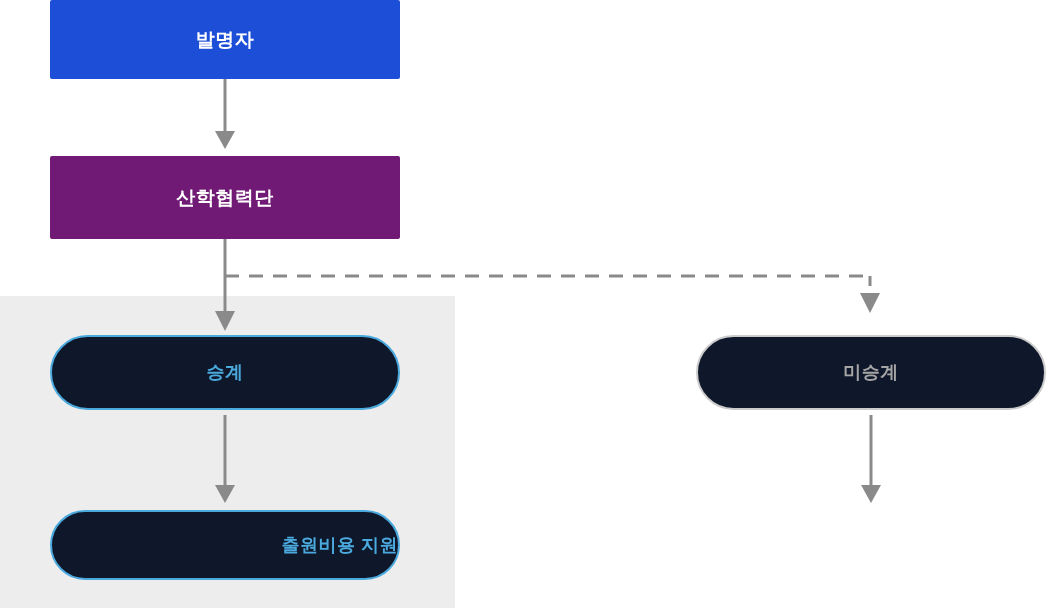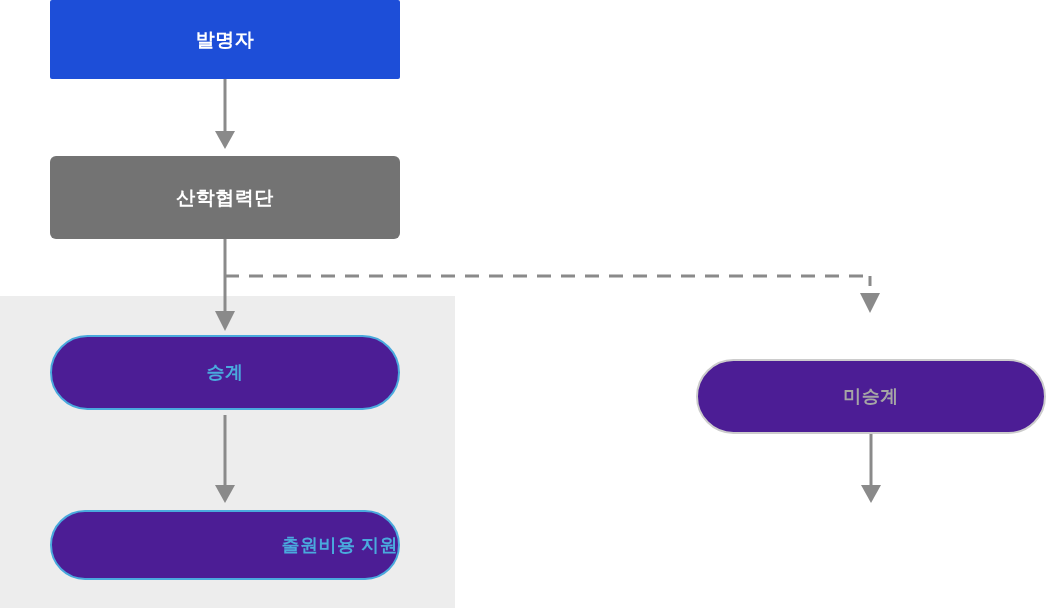--- a/index.html
+++ b/index.html
@@ -42,34 +42,33 @@
     line-height: 1.25;
   }
 
   
   .node.block {
     color: #ffffff;
     font-size: 19px;
     border-radius: 2px;
   }
   .node.block.dark  { background: #1d4ed8; }
-  .node.block.mid   { background: #737373; border-radius: 6px; }
+  .node.block.mid   { background: #701a75; }
 
   
   .node.pill {
-    background: #4c1d95;
+    background: #0f172a;
     border-radius: 999px;
     border: 2px solid #4aa9dd;
     color: #4aa9dd;
     font-size: 18px;
   }
   .node.pill.muted {
     border-color: #cccccc;
     color: #a5a5a5;
-    margin-top: 24px;
   }
 
   
   #node-inventor  { left: 50px;  top: 0px;   width: 350px; height: 79px; }
   #node-office    { left: 50px;  top: 156px; width: 350px; height: 83px; }
   #node-succeed   { left: 50px;  top: 335px; width: 350px; height: 75px; }
   #node-fee       { left: 50px;  top: 510px; width: 350px; height: 70px; justify-content: flex-end; }
   #node-nosucceed { left: 696px; top: 335px; width: 350px; height: 75px; }
   #node-free      { left: 696px; top: 510px; width: 350px; height: 74px; }
 

